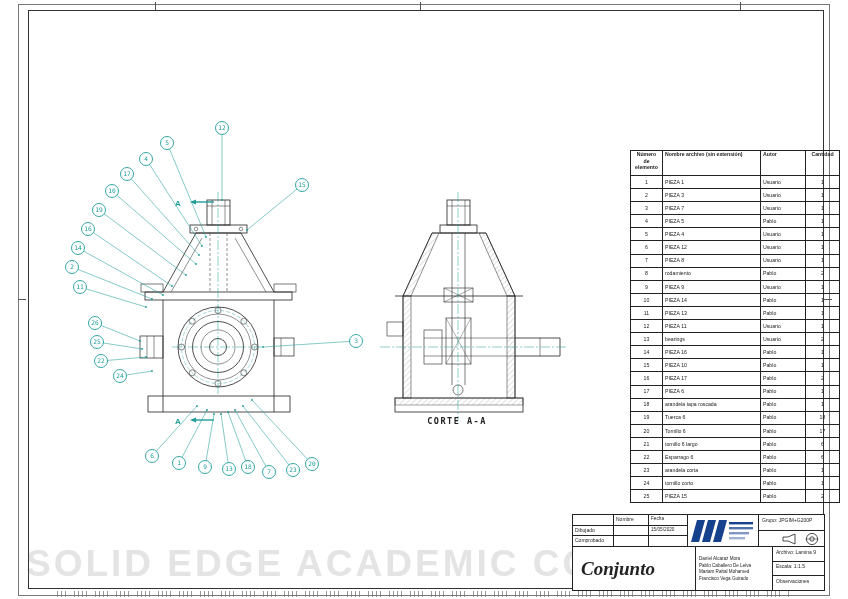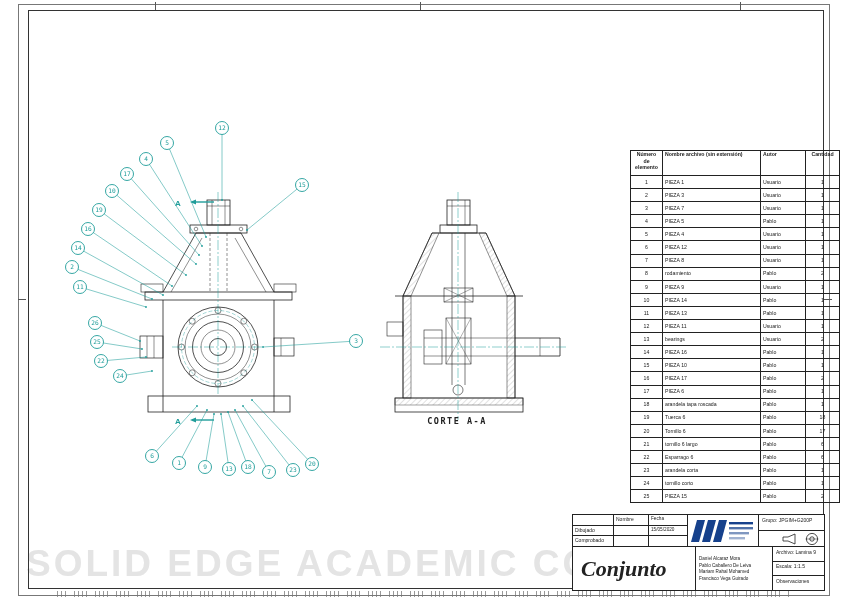--- a/index.html
+++ b/index.html
@@ -38,21 +38,21 @@
   .tb-sub-row{flex:1;}
   .c-label{width:36px;border-right:0.5px solid #222;padding:1px 2px;}
   .c-nombre{flex:1;border-right:0.5px solid #222;padding:1px 2px;}
   .c-fecha{width:34px;padding:1px 2px;font-size:4.7px;}
   .tb-logo{width:70px;border-right:0.9px solid #222;display:flex;align-items:center;justify-content:center;}
   .tb-right-top{flex:1;display:flex;flex-direction:column;}
   .tb-grupo{height:11px;border-bottom:0.5px solid #222;padding:2px 3px;white-space:nowrap;overflow:hidden;}
   .tb-symbols{flex:1;display:flex;align-items:center;justify-content:flex-end;gap:7px;padding-right:5px;}
   .tb-bottom{flex:1;display:flex;}
   .tb-title{width:114px;border-right:0.9px solid #222;display:flex;align-items:center;padding-left:8px;
-            font-family:"Liberation Serif",serif;font-style:italic;font-weight:bold;font-size:22px;}
+            font-family:"Liberation Serif",serif;font-style:italic;font-weight:bold;font-size:19px;}
   .tb-authors{width:70px;border-right:0.9px solid #222;padding:2px 3px;display:flex;flex-direction:column;
               justify-content:center;gap:1.5px;font-size:4.6px;line-height:1.1;}
   .tb-right-bottom{flex:1;display:flex;flex-direction:column;}
   .tb-rb-row{flex:1;border-bottom:0.5px solid #222;padding:1.5px 3px;white-space:nowrap;overflow:hidden;}
   .tb-rb-row:last-child{border-bottom:none;}
 </style>
 </head>
 <body>
 
 <div class="sheet">

